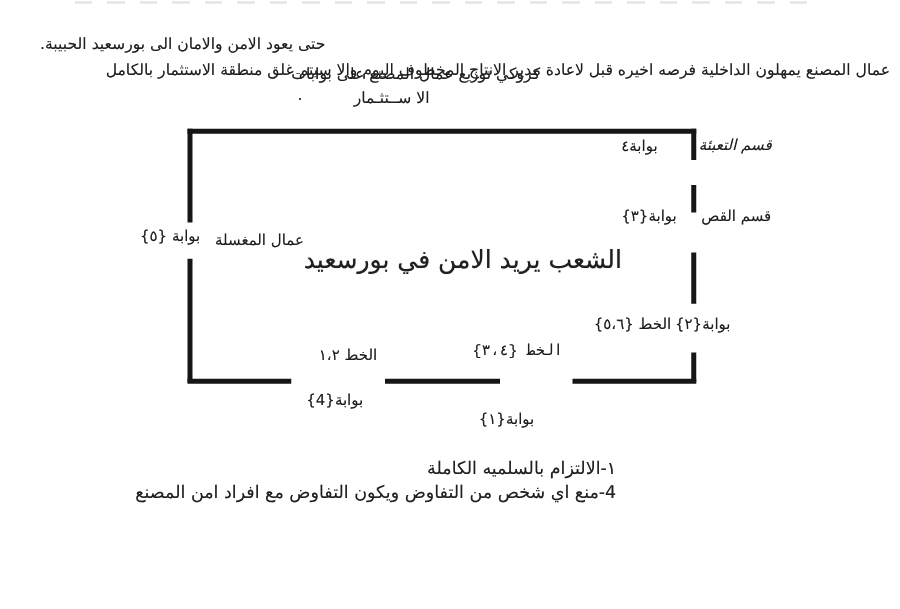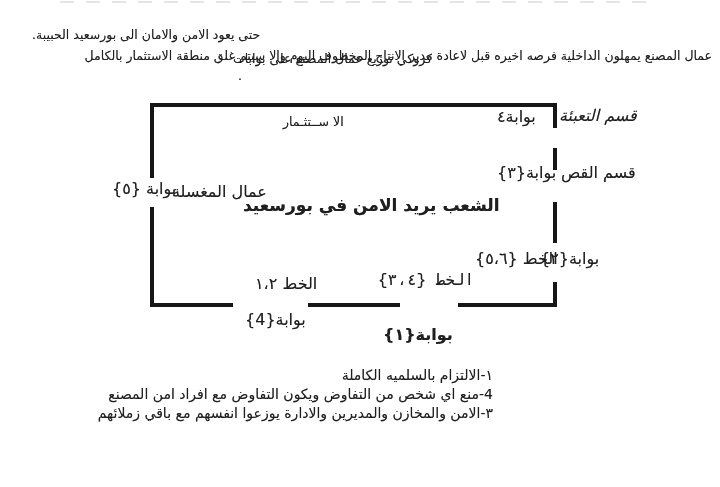--- a/index.html
+++ b/index.html
@@ -5,39 +5,39 @@
   html,body{margin:0;padding:0;}
   body{
     width:720px;height:487px;position:relative;overflow:hidden;
     background:#ffffff;
     font-family:"DejaVu Sans","Liberation Sans",sans-serif;
     color:#1f1f1f;
   }
   .abs{position:absolute;white-space:nowrap;}
   .rtl{direction:rtl;unicode-bidi:embed;}
   .txt{font-size:12.5px;line-height:15px;text-shadow:0 0 .5px rgba(30,30,30,.45);}
-  .small{font-size:16px;line-height:14px;text-shadow:0 0 .5px rgba(30,30,30,.45);}
+  .small{font-size:12px;line-height:14px;text-shadow:0 0 .5px rgba(30,30,30,.45);}
   .wall{position:absolute;background:#161616;}
-  .slogan{font-size:17px;font-weight:bold;letter-spacing:.2px;
+  .slogan{font-size:20px;font-weight:normal;letter-spacing:.2px;
           text-shadow:0 0 .6px rgba(0,0,0,.55);}
   .notes{position:absolute;top:366px;right:227px;text-align:right;}
   .notes div{font-size:14px;line-height:19px;text-shadow:0 0 .5px rgba(30,30,30,.45);}
   .artifact{position:absolute;top:1px;left:60px;width:590px;height:2px;
             background:repeating-linear-gradient(90deg,#cfcfcf 0 14px,transparent 14px 26px);
             opacity:.55;}
 </style>
 </head>
 <body>
 
 <div class="artifact"></div>
 
 <div class="abs rtl txt" style="top:20px;right:8px;margin-top:28px;">عمال المصنع يمهلون الداخلية فرصه اخيره قبل لاعادة مدير الانتاج المخطوف اليوم والا سيتم غلق منطقة الاستثمار بالكامل</div>
 <div class="abs rtl txt" style="top:27px;left:32px;">حتى يعود الامن والامان الى بورسعيد الحبيبة.</div>
 <div class="abs rtl txt" style="top:51px;left:233px;">كروكي توزيع عمال المصنع على بوابات</div>
-<div class="abs rtl txt" style="top:70px;left:283px;margin-top:44px;">الا ســتثـمار</div>
+<div class="abs rtl txt" style="top:70px;left:283px;">الا ســتثـمار</div>
 <div class="abs txt" style="top:68px;left:238px;">.</div>
 
 <div class="wall" style="left:150px;top:103px;width:407px;height:4px;"></div>
 
 <div class="wall" style="left:150px;top:103px;width:4px;height:75px;"></div>
 <div class="wall" style="left:150px;top:207px;width:4px;height:99px;"></div>
 
 <div class="wall" style="left:553px;top:103px;width:4px;height:25px;"></div>
 <div class="wall" style="left:553px;top:148px;width:4px;height:22px;"></div>
 <div class="wall" style="left:553px;top:202px;width:4px;height:41px;"></div>
@@ -58,19 +58,18 @@
 <div class="abs rtl small" style="top:252px;left:475px;">الخط {٥،٦}</div>
 <div class="abs rtl small" style="top:252px;left:540px;">بوابة{٢}</div>
 
 <div class="abs rtl small" style="top:182px;left:112px;">بوابة {٥}</div>
 <div class="abs rtl small" style="top:185px;left:172px;">عمال المغسلة</div>
 
 <div class="abs rtl small" style="top:274px;left:378px;font-family:Liberation Mono, monospace;">الخط {٣،٤}</div>
 <div class="abs rtl small" style="top:277px;left:255px;">الخط ١،٢</div>
 
 <div class="abs rtl small" style="top:313px;left:245px;">بوابة{4}</div>
-<div class="abs rtl small" style="top:328px;left:383px;font-weight:bold;">بوابة{١}</div>
+<div class="abs rtl small" style="top:328px;left:383px;">بوابة{١}</div>
 
 <div class="notes rtl">
   <div>١-الالتزام بالسلميه الكاملة</div>
   <div>4-منع اي شخص من التفاوض ويكون التفاوض مع افراد امن المصنع</div>
-  <div>٣-الامن والمخازن والمديرين والادارة يوزعوا انفسهم مع باقي زملائهم</div>
 </div>
 
 </body></html>

